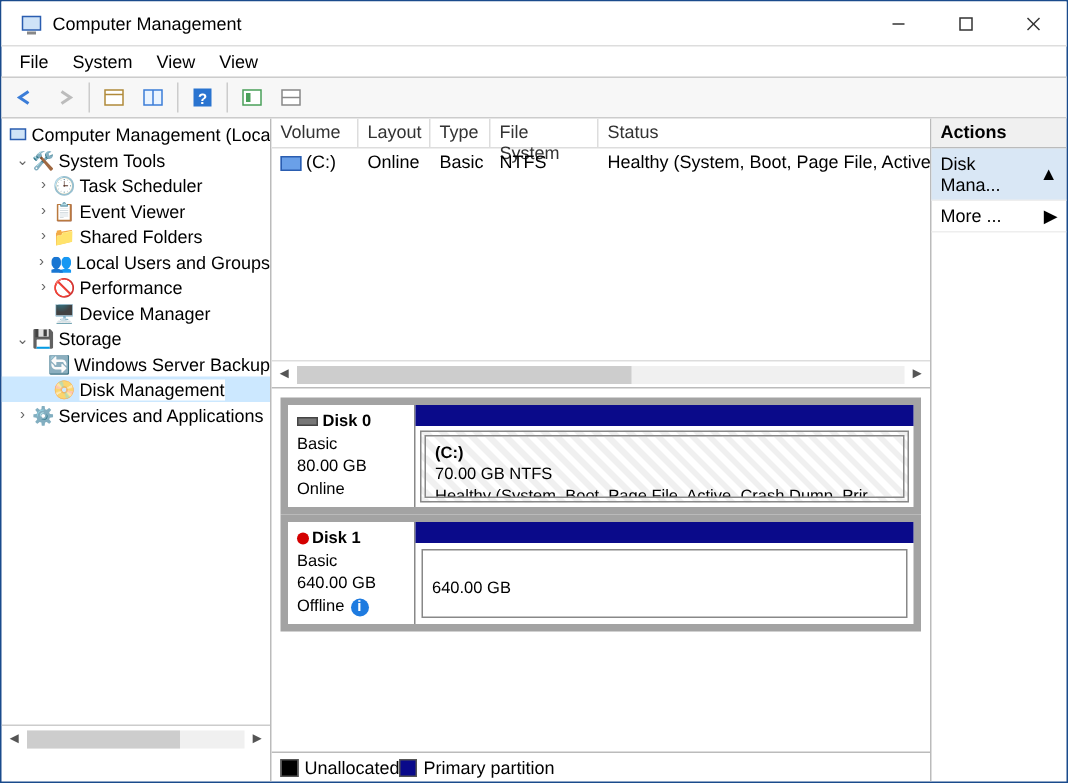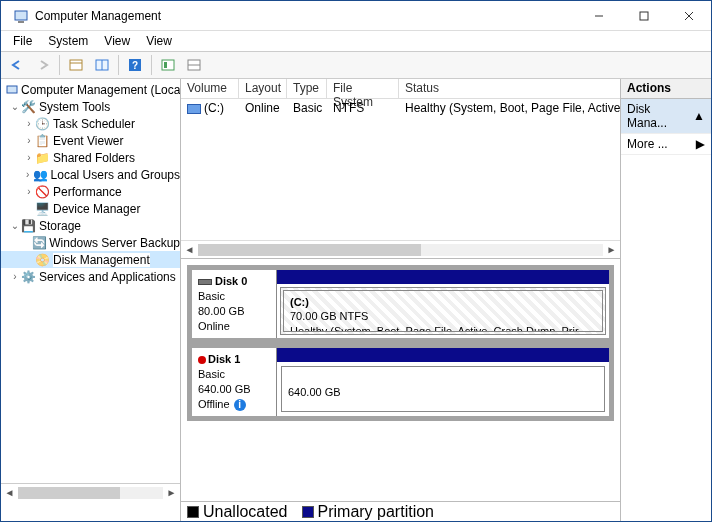--- a/index.html
+++ b/index.html
@@ -37,21 +37,21 @@
 .hscroll .track { flex:1; height:12px; background:#f0f0f0; position:relative; }
 .hscroll .thumb { position:absolute; left:0; top:0; height:12px; width:55%; background:#cdcdcd; }
 .disk-area { flex:1; overflow:hidden; padding:6px; }
 .disk-block { border:5px solid #a3a3a3; display:flex; height:78px; }
 .disk-info { width:84px; padding:4px 6px; font-size:11px; line-height:1.35; }
 .disk-info .dname { font-weight:bold; }
 .disk-graph { flex:1; display:flex; flex-direction:column; border-left:1px solid #888; }
 .disk-graph .stripe { height:14px; background:#0a0a8a; }
 .partition { flex:1; margin:4px; border:1px solid #888; padding:4px 6px; font-size:11px; line-height:1.3; overflow:hidden; white-space:nowrap; }
 .hatched { background: repeating-linear-gradient(45deg,#f0f0f0,#f0f0f0 4px,#fff 4px,#fff 8px); border:4px double #888; margin:3px; }
-.legend { height:20px; border-top:1px solid #bbb; display:flex; align-items:center; font-size:16px; padding-left:6px; gap:14px; }
+.legend { height:20px; border-top:1px solid #bbb; display:flex; align-items:center; font-size:12px; padding-left:6px; }
 .legend .sw { width:12px; height:12px; display:inline-block; margin-right:4px; vertical-align:middle; border:1px solid #555; }
 .actions-pane { width:90px; display:flex; flex-direction:column; }
 .actions-header { height:20px; background:#f0f0f0; border-bottom:1px solid #bbb; font-size:12px; font-weight:bold; padding:2px 6px; }
 .action-row { font-size:12px; padding:3px 6px; display:flex; align-items:center; justify-content:space-between; border-bottom:1px solid #eee; }
 .action-row.sel { background:#d9e7f5; }
 .bottom-hscroll { height:18px; display:flex; align-items:center; border-top:1px solid #ccc; }
 .bottom-hscroll .arrow { width:17px; height:17px; display:flex;align-items:center;justify-content:center;color:#555;font-size:10px;}
 .bottom-hscroll .track { flex:1; height:12px; background:#f0f0f0; position:relative; }
 .bottom-hscroll .thumb { position:absolute; left:0; top:0; height:12px; width:70%; background:#cdcdcd; }
 .disk-ico{width:14px;height:6px;background:#777;border:1px solid #444;display:inline-block;margin-right:3px;vertical-align:middle;}

